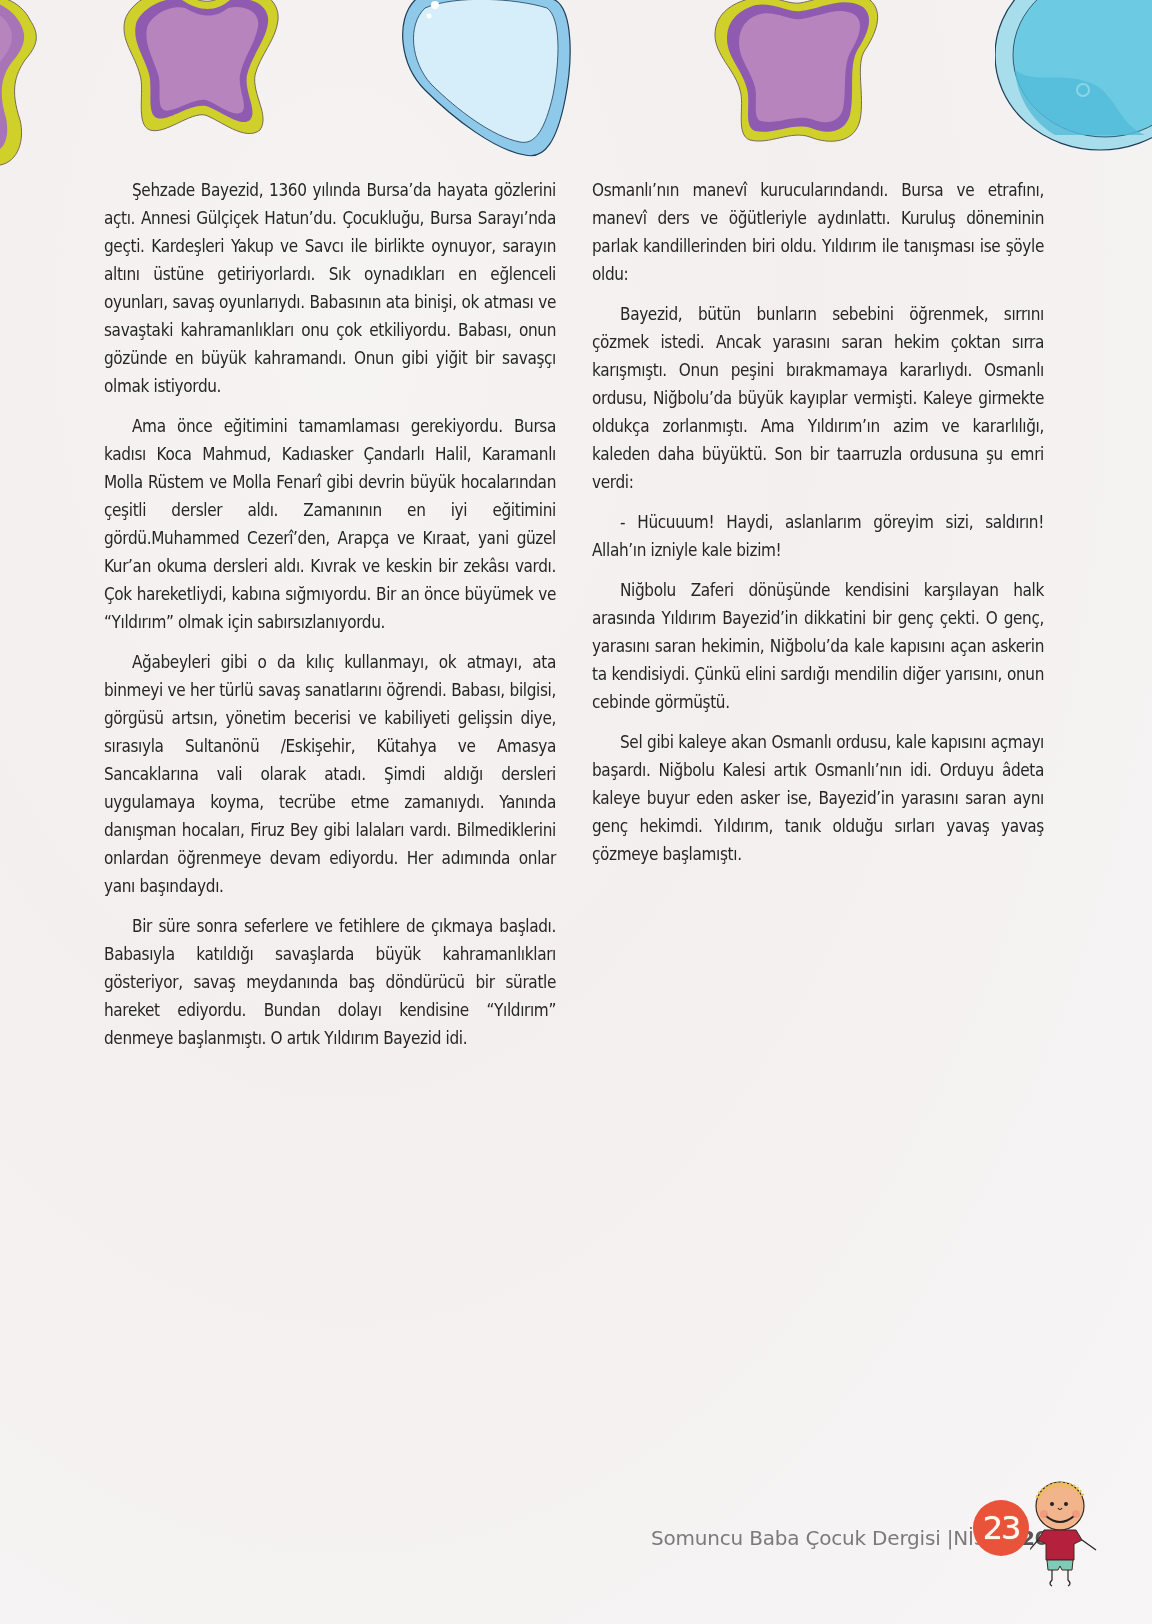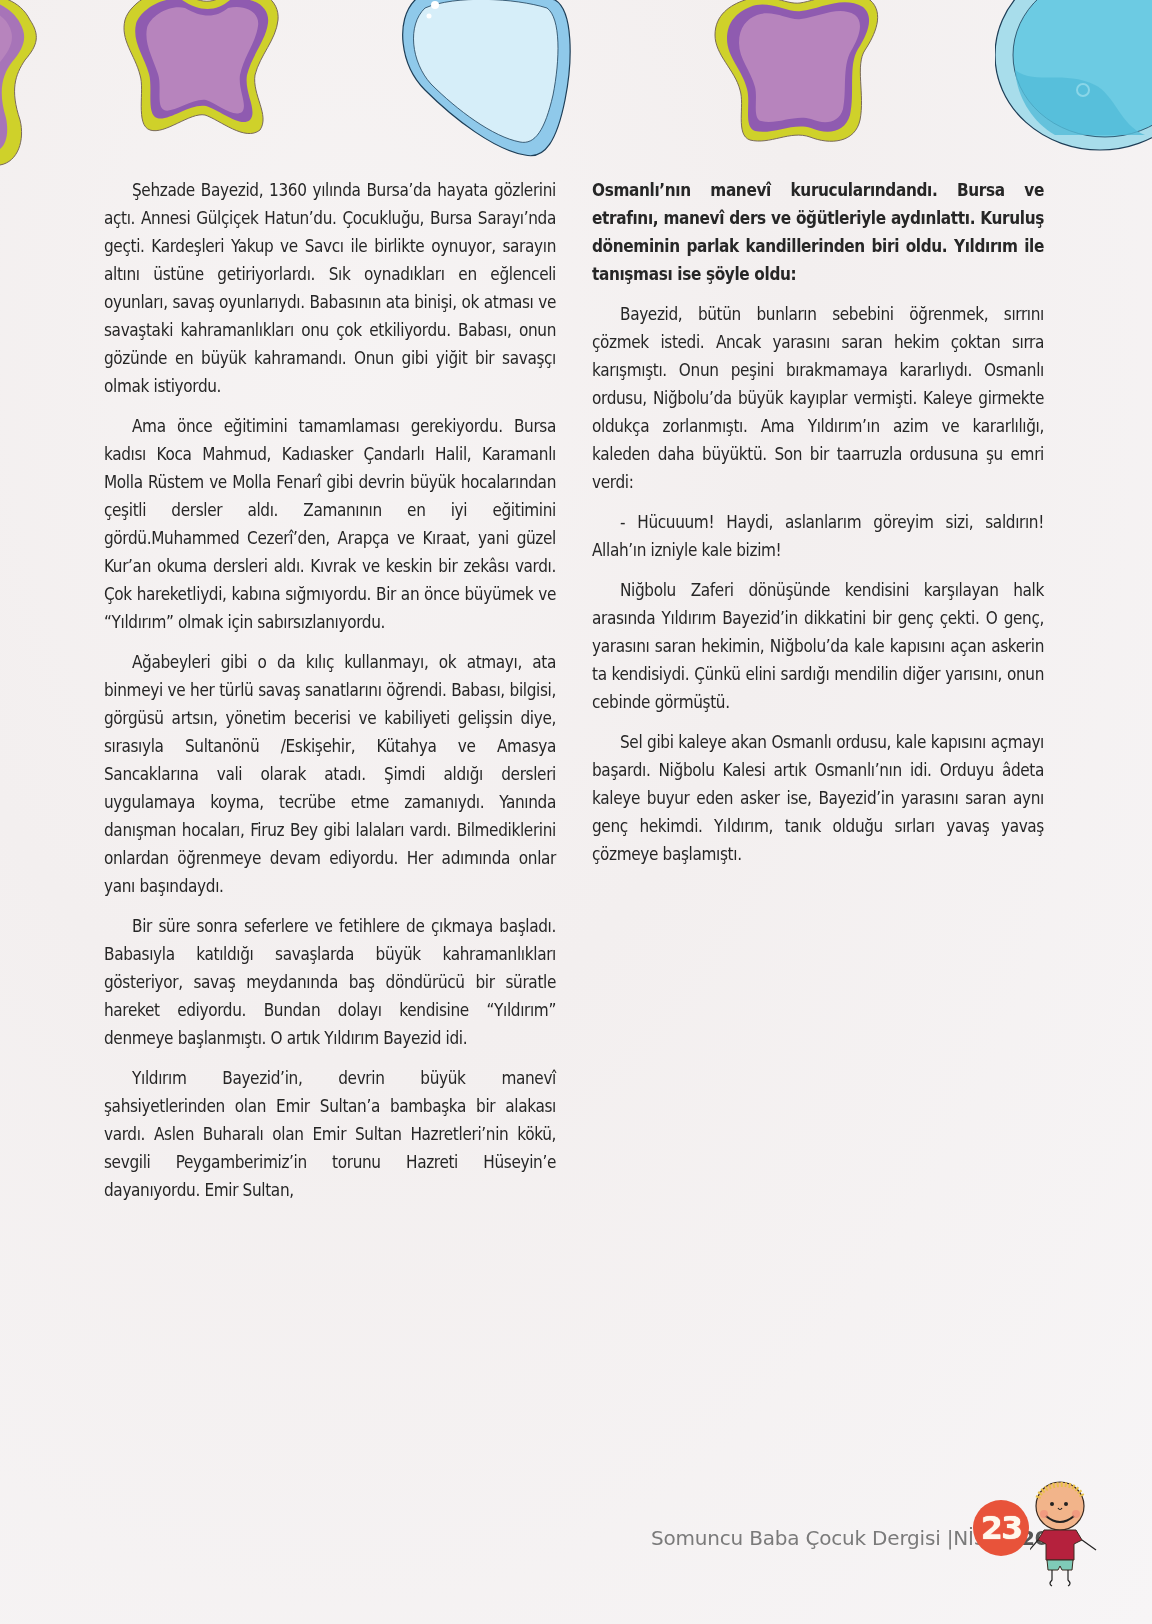--- a/index.html
+++ b/index.html
@@ -13,30 +13,30 @@
   .column {
     position:absolute; top:176px; width:452px;
     font-size:17px; line-height:28px; letter-spacing:-0.35px;
     text-align:justify; hyphens:manual;
     font-family: "DejaVu Sans Condensed", "DejaVu Sans", sans-serif;
     font-stretch: condensed;
   }
   .col-left { left:104px; }
   .col-right { left:592px; width:452px; top:176px; }
   .para { margin:0 0 12px 0; text-indent:28px; }
-  .para.noindent { text-indent:0;font-weight:bold; }
+  .para.noindent { text-indent:0; }
   .footer {
     position:absolute; left:651px; top:1526px;
     font-size:20px; color:#7a7a7a; letter-spacing:-0.2px;
     font-family: "DejaVu Sans", sans-serif;
   }
   .footer .year { color:#555; font-weight:bold; }
   .badge {
     position:absolute; left:973px; top:1500px; width:56px; height:56px; border-radius:50%;
-    background:#e8533a; color:#fff8ec; font-weight:bold; font-size:32px;
+    background:#e8533a; color:#fff8ec; font-weight:normal; font-size:32px;
     display:flex; align-items:center; justify-content:center;
     font-family:"DejaVu Sans", sans-serif; letter-spacing:-2px;
     text-shadow: 0 0 1px #fff;
   }
   .kid { position:absolute; left:1030px; top:1478px; }
 </style>
 </head>
 <body>
 
 <svg class="deco" style="left:-40px;top:-10px" width="125" height="190" viewBox="0 0 125 190">
@@ -69,21 +69,20 @@
   <ellipse cx="110" cy="80" rx="92" ry="82" fill="#6ccbe3" stroke="#1d3e57" stroke-width="0.8"></ellipse>
   <path d="M20,95 C40,110 70,95 100,110 C120,120 125,150 150,160 L60,160 C35,145 22,120 20,95 Z" fill="#52bcd8" opacity="0.8"></path>
   <circle cx="88" cy="115" r="6" fill="none" stroke="#8ad6e8" stroke-width="2"></circle>
 </svg>
 
 <div class="column col-left">
   <p class="para">Şehzade Bayezid, 1360 yılında Bursa’da hayata gözlerini açtı. Annesi Gülçiçek Hatun’du. Çocukluğu, Bursa Sarayı’nda geçti. Kardeşleri Yakup ve Savcı ile birlikte oynuyor, sarayın altını üstüne getiriyorlardı. Sık oynadıkları en eğlenceli oyunları, savaş oyunlarıydı. Babasının ata binişi, ok atması ve savaştaki kahramanlıkları onu çok etkiliyordu. Babası, onun gözünde en büyük kahramandı. Onun gibi yiğit bir savaşçı olmak istiyordu.</p>
   <p class="para">Ama önce eğitimini tamamlaması gerekiyordu. Bursa kadısı Koca Mahmud, Kadıasker Çandarlı Halil, Karamanlı Molla Rüstem ve Molla Fenarî gibi devrin büyük hocalarından çeşitli dersler aldı. Zamanının en iyi eğitimini gördü.Muhammed Cezerî’den, Arapça ve Kıraat, yani güzel Kur’an okuma dersleri aldı. Kıvrak ve keskin bir zekâsı vardı. Çok hareketliydi, kabına sığmıyordu. Bir an önce büyümek ve “Yıldırım” olmak için sabırsızlanıyordu.</p>
   <p class="para">Ağabeyleri gibi o da kılıç kullanmayı, ok atmayı, ata binmeyi ve her türlü savaş sanatlarını öğrendi. Babası, bilgisi, görgüsü artsın, yönetim becerisi ve kabiliyeti gelişsin diye, sırasıyla Sultanönü /Eskişehir, Kütahya ve Amasya Sancaklarına vali olarak atadı. Şimdi aldığı dersleri uygulamaya koyma, tecrübe etme zamanıydı. Yanında danışman hocaları, Firuz Bey gibi lalaları vardı. Bilmediklerini onlardan öğrenmeye devam ediyordu. Her adımında onlar yanı başındaydı.</p>
   <p class="para">Bir süre sonra seferlere ve fetihlere de çıkmaya başladı. Babasıyla katıldığı savaşlarda büyük kahramanlıkları gösteriyor, savaş meydanında baş döndürücü bir süratle hareket ediyordu. Bundan dolayı kendisine “Yıldırım” denmeye başlanmıştı. O artık Yıldırım Bayezid idi.</p>
-  <p class="para">Yıldırım Bayezid’in, devrin büyük manevî şahsiyetlerinden olan Emir Sultan’a bambaşka bir alakası vardı. Aslen Buharalı olan Emir Sultan Hazretleri’nin kökü, sevgili Peygamberimiz’in torunu Hazreti Hüseyin’e dayanıyordu. Emir Sultan,</p>
 </div>
 
 <div class="column col-right">
   <p class="para noindent">Osmanlı’nın manevî kurucularındandı. Bursa ve etrafını, manevî ders ve öğütleriyle aydınlattı. Kuruluş döneminin parlak kandillerinden biri oldu. Yıldırım ile tanışması ise şöyle oldu:</p>
   <p class="para">Bayezid, bütün bunların sebebini öğrenmek, sırrını çözmek istedi. Ancak yarasını saran hekim çoktan sırra karışmıştı. Onun peşini bırakmamaya kararlıydı. Osmanlı ordusu, Niğbolu’da büyük kayıplar vermişti. Kaleye girmekte oldukça zorlanmıştı. Ama Yıldırım’ın azim ve kararlılığı, kaleden daha büyüktü. Son bir taarruzla ordusuna şu emri verdi:</p>
   <p class="para">- Hücuuum! Haydi, aslanlarım göreyim sizi, saldırın! Allah’ın izniyle kale bizim!</p>
   <p class="para">Niğbolu Zaferi dönüşünde kendisini karşılayan halk arasında Yıldırım Bayezid’in dikkatini bir genç çekti. O genç, yarasını saran hekimin, Niğbolu’da kale kapısını açan askerin ta kendisiydi. Çünkü elini sardığı mendilin diğer yarısını, onun cebinde görmüştü.</p>
   <p class="para">Sel gibi kaleye akan Osmanlı ordusu, kale kapısını açmayı başardı. Niğbolu Kalesi artık Osmanlı’nın idi. Orduyu âdeta kaleye buyur eden asker ise, Bayezid’in yarasını saran aynı genç hekimdi. Yıldırım, tanık olduğu sırları yavaş yavaş çözmeye başlamıştı.</p>
 </div>
 

